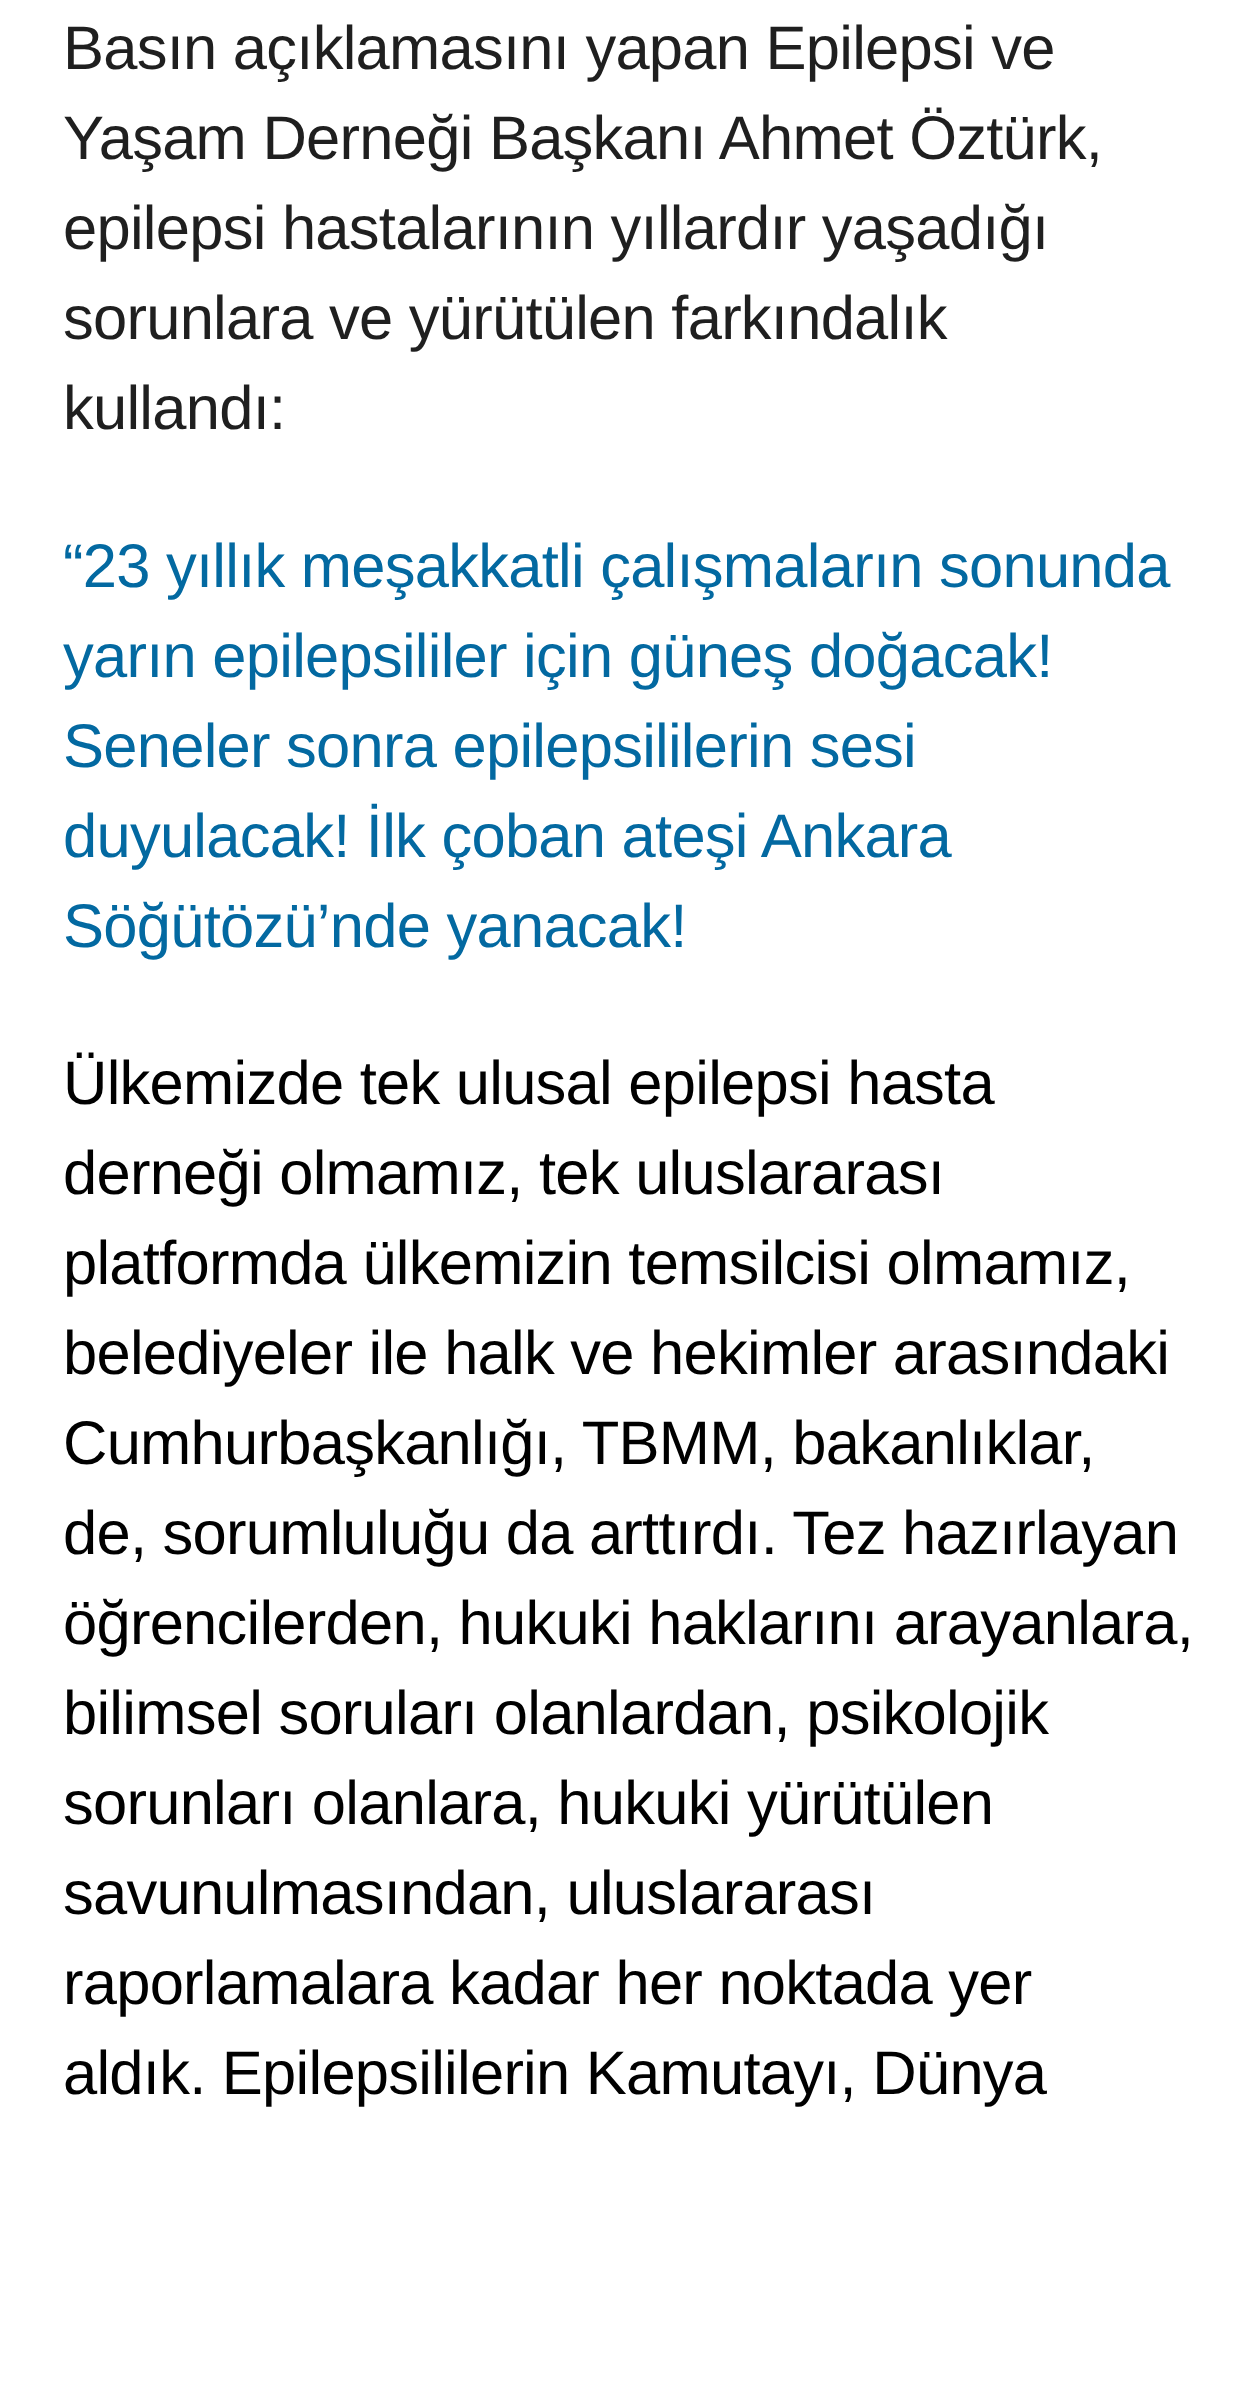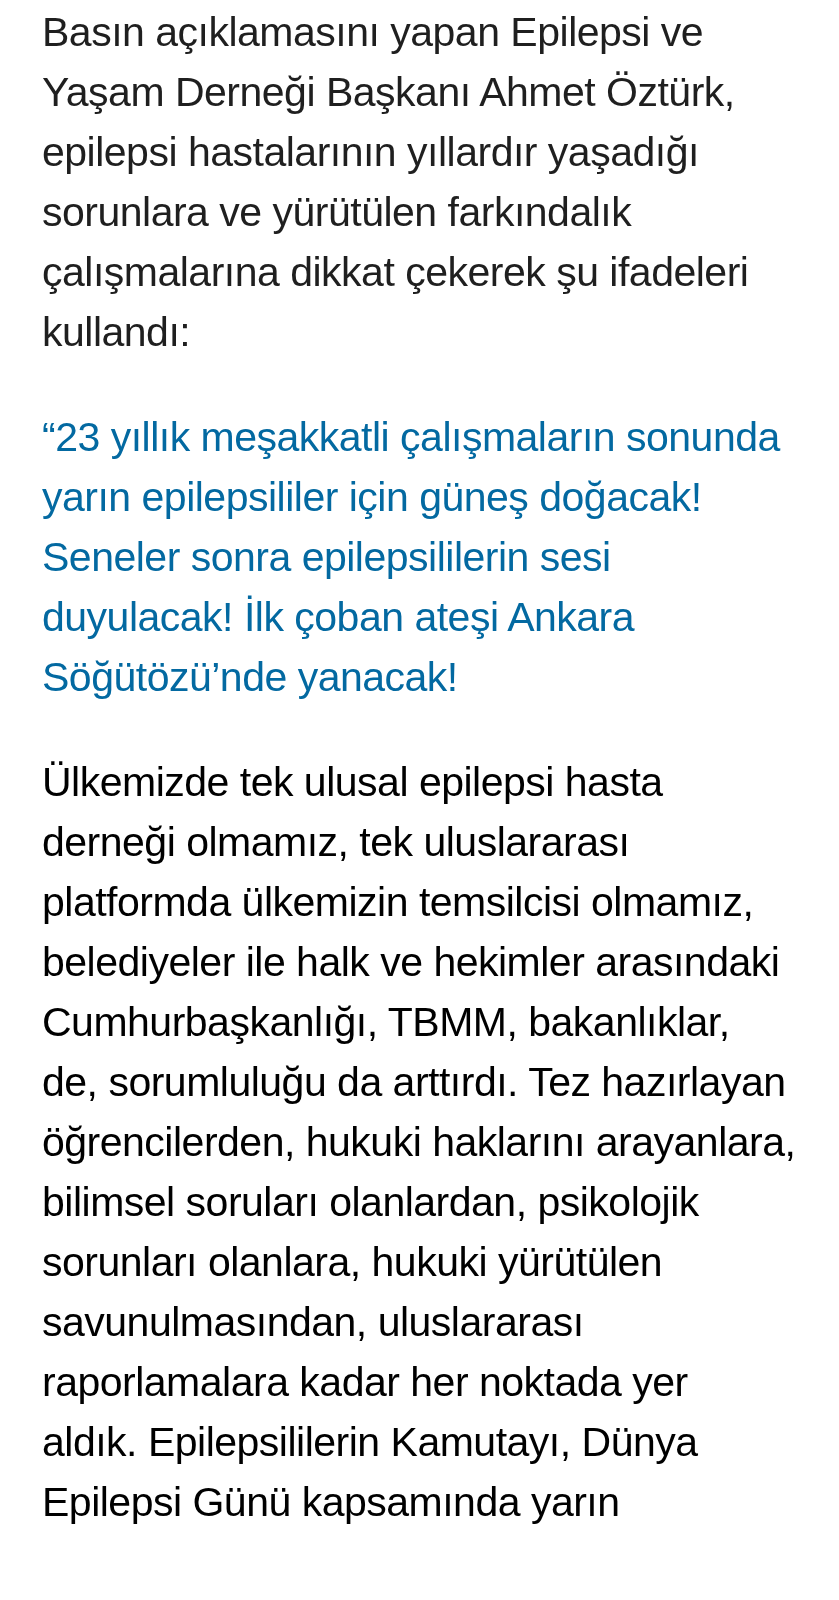--- a/index.html
+++ b/index.html
@@ -35,21 +35,20 @@
 </style>
 </head>
 <body style="background: rgb(255, 255, 255);">
 
 <main class="article">
     <p style="color: rgb(31, 31, 31);">
       <span class="line">Basın açıklamasını yapan Epilepsi ve</span>
       <span class="line">Yaşam Derneği Başkanı Ahmet Öztürk,</span>
       <span class="line">epilepsi hastalarının yıllardır yaşadığı</span>
       <span class="line">sorunlara ve yürütülen farkındalık</span>
-      <span class="line">çalışmalarına dikkat çekerek şu ifadeleri</span>
       <span class="line">kullandı:</span>
     </p>
     <p style="color: #0369a1;">
       <span class="line">“23 yıllık meşakkatli çalışmaların sonunda</span>
       <span class="line">yarın epilepsililer için güneş doğacak!</span>
       <span class="line">Seneler sonra epilepsililerin sesi</span>
       <span class="line">duyulacak! İlk çoban ateşi Ankara</span>
       <span class="line">Söğütözü’nde yanacak!</span>
     </p>
     <p style="color: #000000;">
@@ -58,15 +57,14 @@
       <span class="line">platformda ülkemizin temsilcisi olmamız,</span>
       <span class="line">belediyeler ile halk ve hekimler arasındaki</span>
       <span class="line">Cumhurbaşkanlığı, TBMM, bakanlıklar,</span>
       <span class="line">de, sorumluluğu da arttırdı. Tez hazırlayan</span>
       <span class="line">öğrencilerden, hukuki haklarını arayanlara,</span>
       <span class="line">bilimsel soruları olanlardan, psikolojik</span>
       <span class="line">sorunları olanlara, hukuki yürütülen</span>
       <span class="line">savunulmasından, uluslararası</span>
       <span class="line">raporlamalara kadar her noktada yer</span>
       <span class="line">aldık. Epilepsililerin Kamutayı, Dünya</span>
-      <span class="line">Epilepsi Günü kapsamında yarın</span>
     </p>
   </main>
 
 </body></html>

